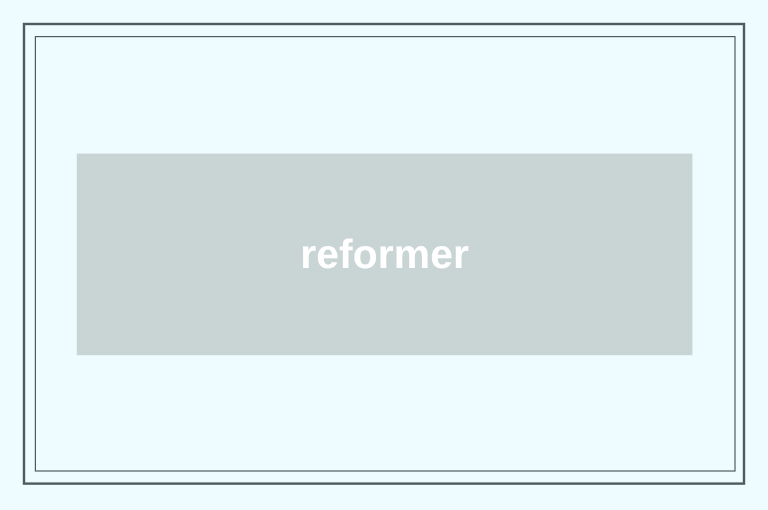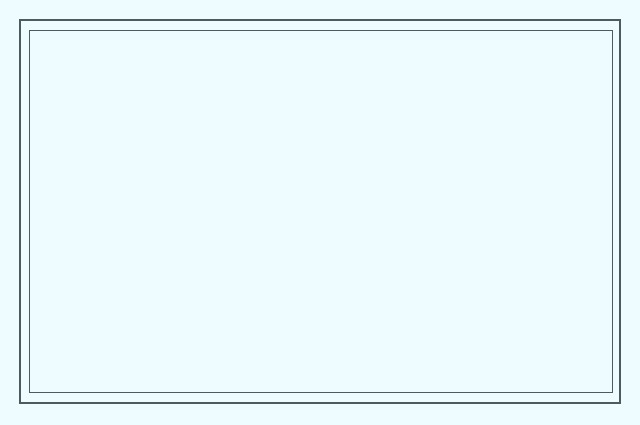--- a/index.html
+++ b/index.html
@@ -74,14 +74,17 @@
 </style>
 </head>
 <body>
 
 <div id="canvas">
 
   <div id="outer-frame"></div>
 
   <div id="inner-frame"></div>
 
+  <div id="placeholder-block">
+    <span id="placeholder-label">reformer</span>
+  </div>
 
 </div>
 
 </body></html>

